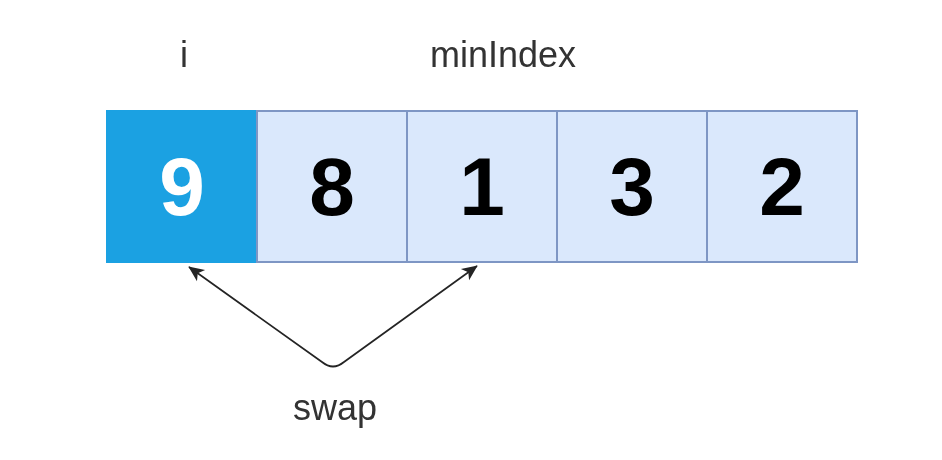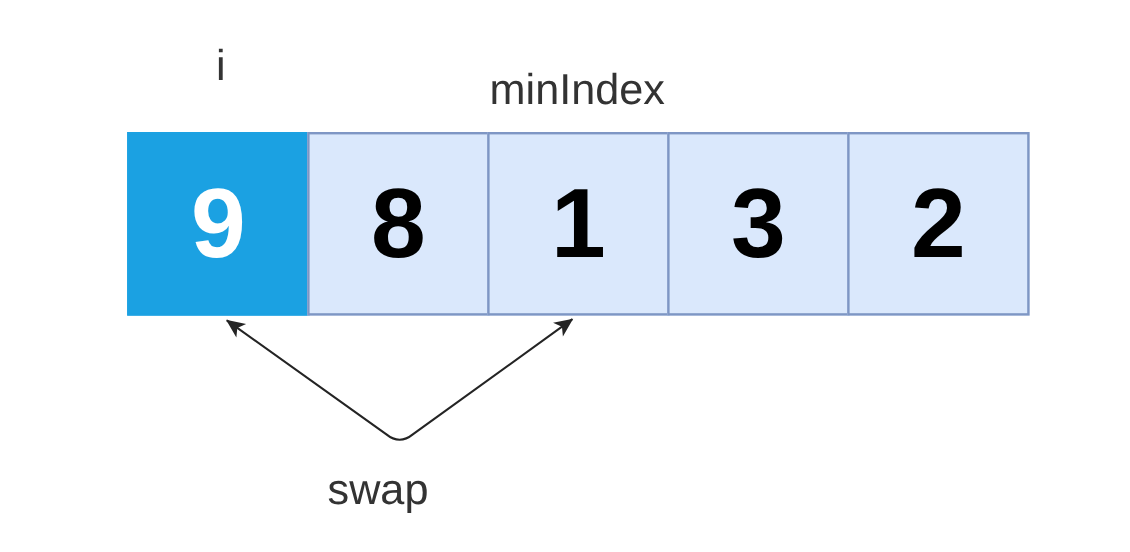--- a/index.html
+++ b/index.html
@@ -21,21 +21,21 @@
   }
   .stage{position:absolute;inset:0;}
   .pointer-label{
     position:absolute;top:37px;
     transform:translateX(-50%);
     font-size:36px;line-height:1;
     color:var(--label-text);
     white-space:nowrap;
   }
   .pointer-label.ptr-i{left:184px;}
-  .pointer-label.ptr-min{left:481px;margin-top:20px;}
+  .pointer-label.ptr-min{left:503px;}
   .array{
     position:absolute;left:106px;top:110px;
     display:flex;
   }
   .cell{
     box-sizing:border-box;
     width:152px;height:153px;
     flex:none;
     background:var(--cell-fill);
     border:2px solid var(--cell-border);
@@ -56,21 +56,21 @@
     position:absolute;left:0;top:0;width:942px;height:460px;
     pointer-events:none;
   }
   .arrows .line{
     fill:none;
     stroke:var(--arrow);
     stroke-width:1.7;
   }
   .arrows .head{fill:var(--arrow);}
   .swap-label{
-    position:absolute;left:315px;top:390px;
+    position:absolute;left:335px;top:390px;
     transform:translateX(-50%);
     font-size:36px;line-height:1;
     color:var(--label-text);
     white-space:nowrap;
   }
 </style>
 </head>
 <body>
 
 <div class="stage">

